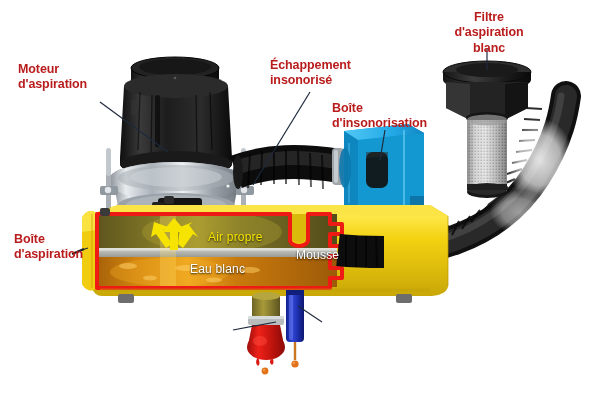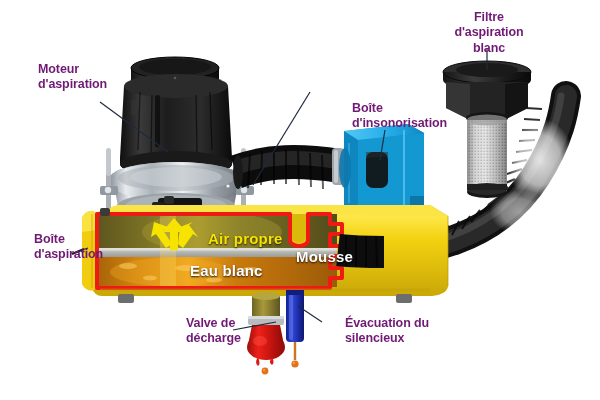--- a/index.html
+++ b/index.html
@@ -11,34 +11,34 @@
   #stage {
     position: relative;
     width: 600px;
     height: 400px;
     background: #ffffff;
     overflow: hidden;
     font-family: "Liberation Sans", sans-serif;
   }
   .callout {
     position: absolute;
-    color: #701a75;
+    color: #b91c1c;
     font-weight: bold;
     font-size: 12.5px;
     line-height: 1.22;
     letter-spacing: -0.1px;
     white-space: pre-line;
   }
-  .callout.c-left  { text-align: left; margin-left: 20px; }
+  .callout.c-left  { text-align: left; }
   .callout.c-center{ text-align: center; }
 
   .inner-label {
     position: absolute;
-    font-weight: bold;
-    font-size: 15px;
+    font-weight: normal;
+    font-size: 12px;
     letter-spacing: 0.2px;
   }
   .lbl-air   { color: #f6e400; text-shadow: 0 1px 2px rgba(0,0,0,.8); }
   .lbl-white { color: #ffffff; text-shadow: 0 1px 2px rgba(0,0,0,.85); }
 
   svg.overlay {
     position: absolute;
     left: 0; top: 0;
     width: 600px; height: 400px;
     pointer-events: none;
@@ -405,36 +405,34 @@
       <path d="M487,48 L487,70"></path>
       <path d="M76,252 L88,248"></path>
       <path d="M233,330 L276,322"></path>
       <path d="M322,322 L298,306"></path>
     </g>
   </svg>
 
   <div class="callout c-left" style="left:18px; top:62px;">Moteur
 d'aspiration</div>
 
+  <div class="callout c-left" style="left:270px; top:58px;">Échappement
+insonorisé</div>
 
   <div class="callout c-left" style="left:332px; top:101px;">Boîte
 d'insonorisation</div>
 
   <div class="callout c-center" style="left:444px; top:10px; width:90px;">Filtre
 d'aspiration
 blanc</div>
 
   <div class="callout c-left" style="left:14px; top:232px;">Boîte
 d'aspiration</div>
 
-  <div class="callout c-left" style="left:166px; top:316px;">Valve de
-décharge</div>
-
-  <div class="callout c-left" style="left:325px; top:316px;">Évacuation du
-silencieux</div>
+
 
   <div class="inner-label lbl-air" style="left:208px; top:230px;">Air propre</div>
 
   <div class="inner-label lbl-white" style="left:296px; top:248px;">Mousse</div>
 
   <div class="inner-label lbl-white" style="left:190px; top:262px;">Eau blanc</div>
 
 </div>
 
 </body></html>

